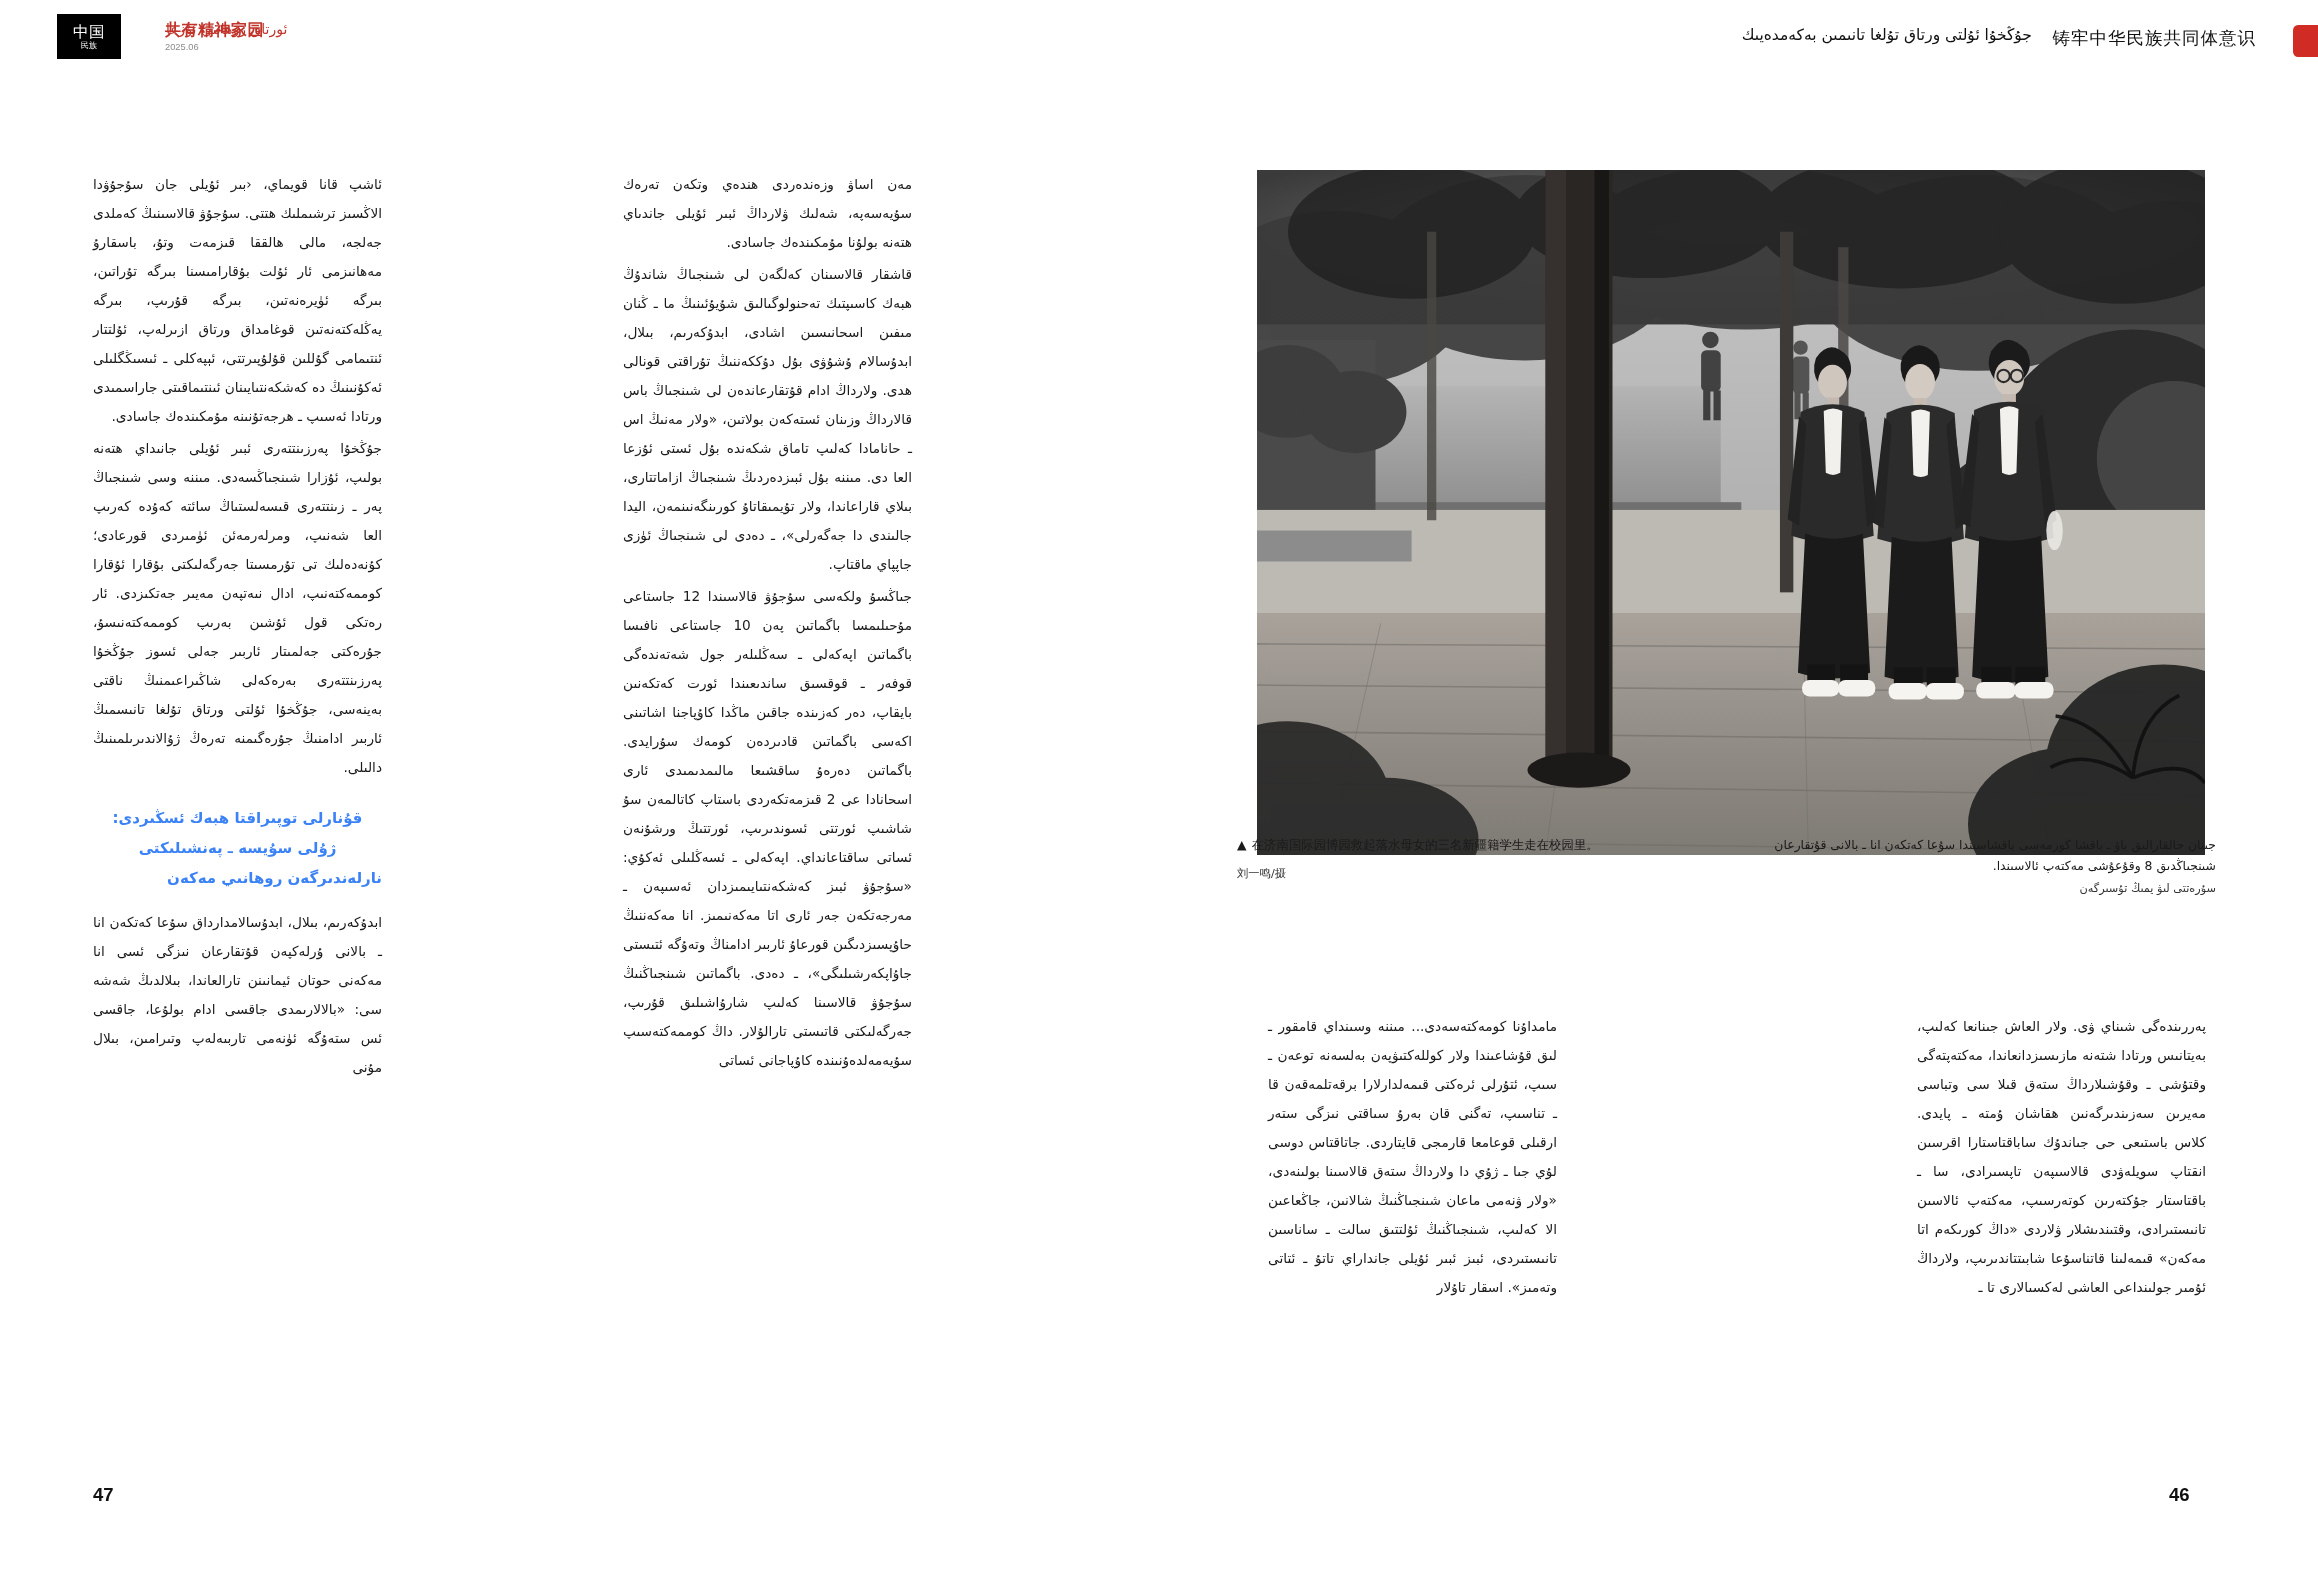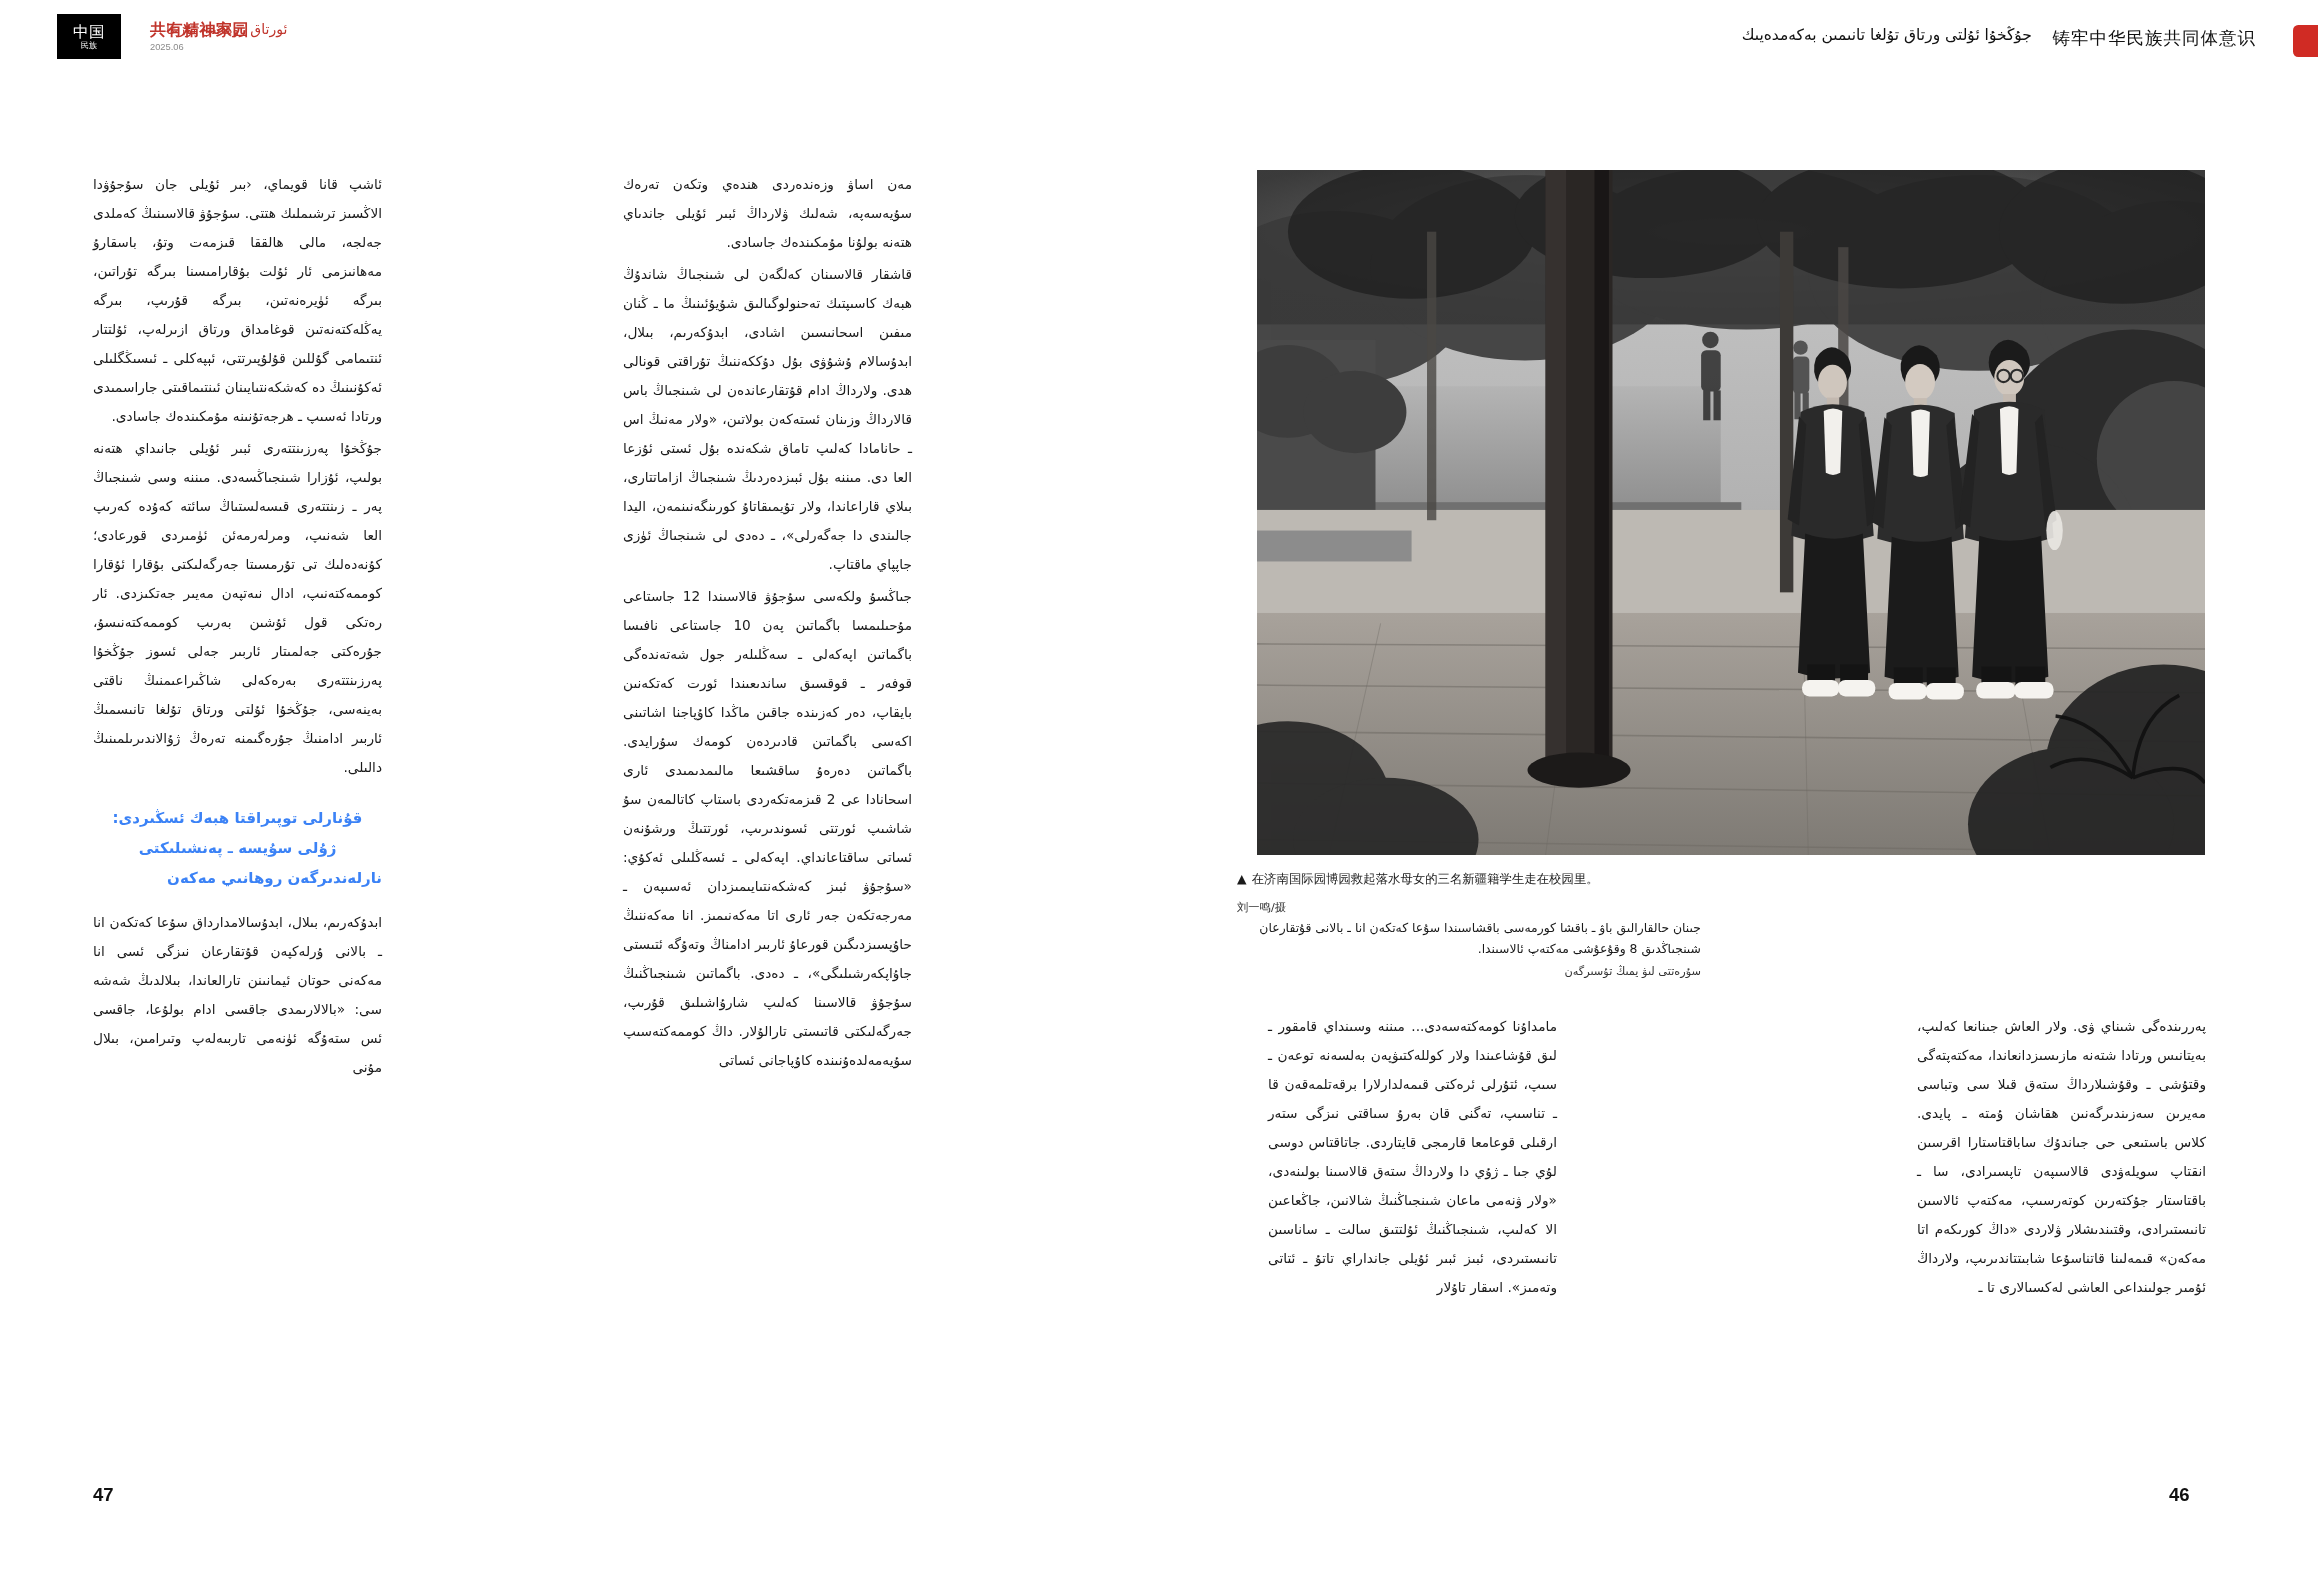--- a/index.html
+++ b/index.html
@@ -28,21 +28,21 @@
     position: absolute;
     left: 1159px; top: 0;
     width: 1159px; height: 82px;
   }
 
   .logo-block {
     position: absolute;
     left: 57px; top: 14.4px;
     display: flex;
     align-items: center;
-    gap: 6px;
+    gap: 21px;
   }
   .logo-mark {
     width: 64px; height: 45px;
     background: #000;
     color: #fff;
     display: flex;
     flex-direction: column;
     align-items: center;
     justify-content: center;
     line-height: 1.05;
@@ -153,26 +153,25 @@
     position: absolute;
     left: 1257px; top: 170px;
     width: 948px; height: 685px;
     overflow: hidden;
     background: #8e8e8e;
   }
   .photo-svg { display:block; width: 100%; height: 100%; }
 
   .caption-row {
     position: absolute;
-    left: 1237px; top: 869px;
+    left: 1237px; top: 835px;
     width: 979px;
     display: flex;
     justify-content: space-between;
     align-items: flex-start;
-    flex-direction: column;
   }
   .caption-cn {
     font-size: 12.4px;
     line-height: 20.6px;
     color: #1a1a1a;
     font-family: "DejaVu Sans", sans-serif;
     width: 392px;
     text-align: left;
   }
   .caption-cn .tri { margin-right: 5.2px; }

